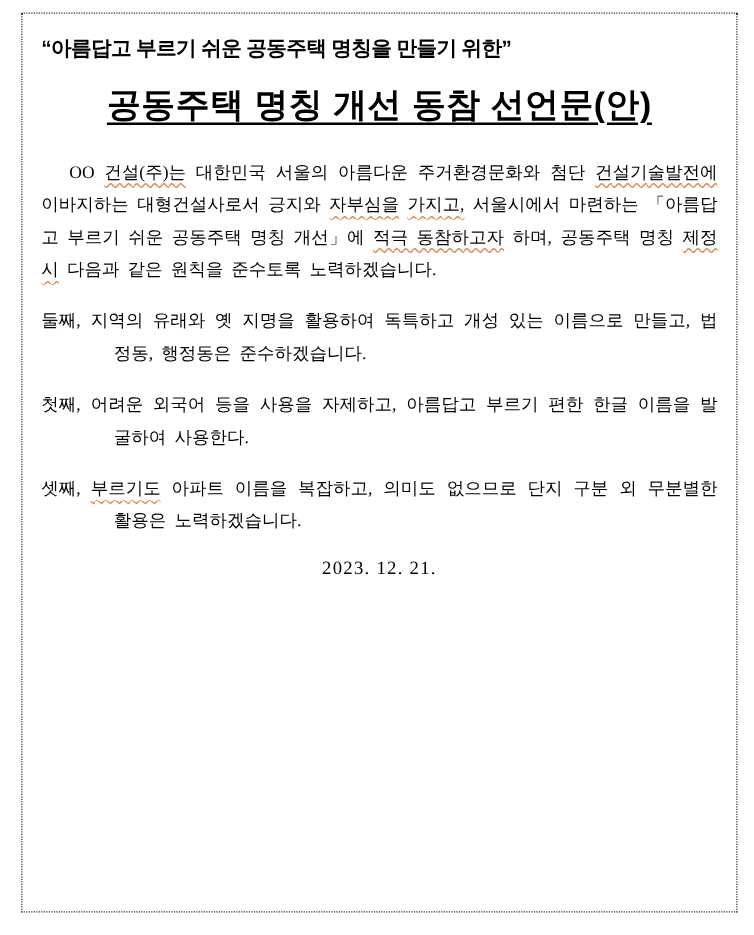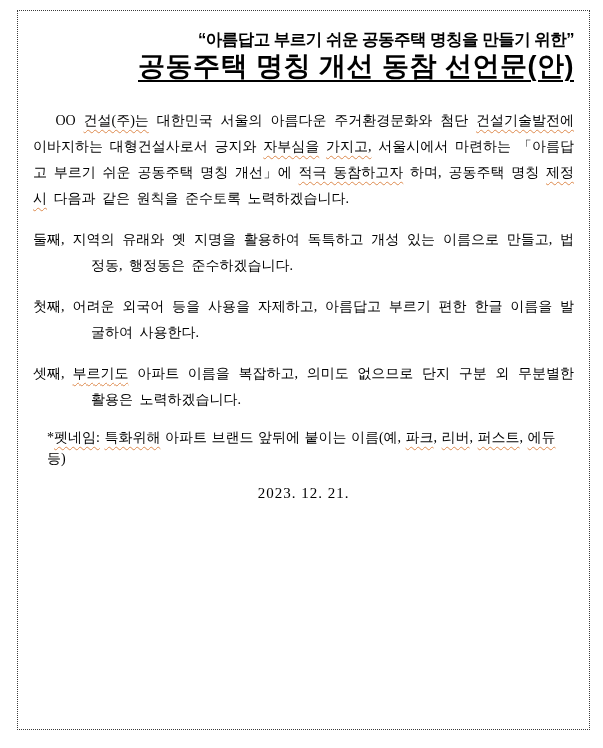--- a/index.html
+++ b/index.html
@@ -15,30 +15,30 @@
   #frame {
     position: absolute;
     left: 17px; top: 10px; right: 13px; bottom: 18px;
     border: 1px dotted #3a3a3a;
     box-sizing: border-box;
     padding: 4px 15px 0 15px;
     overflow: hidden;
   }
   .subtitle {
     margin-top: 14px;
-    text-align: right;
+    text-align: left;
     font-family: "Liberation Sans", sans-serif;
     font-weight: bold;
     font-size: 16.5px;
     letter-spacing: -0.5px;
     line-height: 20px;
   }
   .title {
-    margin-top: 1px;
-    text-align: right;
+    margin-top: 19px;
+    text-align: center;
     font-family: "Liberation Sans", sans-serif;
     font-weight: bold;
     font-size: 27px;
     line-height: 33px;
     letter-spacing: 0.5px;
   }
   .title .u {
     text-decoration: underline;
     text-decoration-thickness: 2px;
     text-underline-offset: 5px;
@@ -94,20 +94,19 @@
     </div>
 
     <p class="bodytext preamble"><span>OO </span><span class="sp">건설(주)는</span><span> 대한민국 서울의 아름다운 주거환경문화와 첨단 </span><span class="sp">건설기술발전에</span><span> 이바지하는 대형건설사로서 긍지와 </span><span class="sp">자부심을</span><span> </span><span class="sp">가지고,</span><span> 서울시에서 마련하는 「아름답고 부르기 쉬운 공동주택 명칭 개선」에 </span><span class="sp">적극 동참하고자</span><span> 하며, 공동주택 명칭 </span><span class="sp">제정시</span><span> 다음과 같은 원칙을 준수토록 노력하겠습니다.</span></p>
 
     <p class="bodytext clause"><span class="label">둘째,</span><span><span>지역의 유래와 옛 지명을 활용하여 독특하고 개성 있는 이름으로 만들고, 법정동, 행정동은 준수하겠습니다.</span></span></p>
 
     <p class="bodytext clause"><span class="label">첫째,</span><span><span>어려운 외국어 등을 사용을 자제하고, 아름답고 부르기 편한 한글 이름을 발굴하여 사용한다.</span></span></p>
 
     <p class="bodytext clause"><span class="label">셋째,</span><span><span class="sp">부르기도</span><span> 아파트 이름을 복잡하고, 의미도 없으므로 단지 구분 외 무분별한 활용은 노력하겠습니다.</span></span></p>
 
-    <p class="footnote"><span>*</span><span class="sp">펫네임:</span><span> </span><span class="sp">특화위해</span><span> 아파트 브랜드 앞뒤에 붙이는 이름(예, </span><span class="sp">파크</span><span>, </span><span class="sp">리버</span><span>, </span><span class="sp">퍼스트</span><span>, </span><span class="sp">에듀</span><span> 등)</span></p>
 
 
 
     <div class="date">2023. 12. 21.</div>
 
   </div>
 </div>
 
 </body></html>

